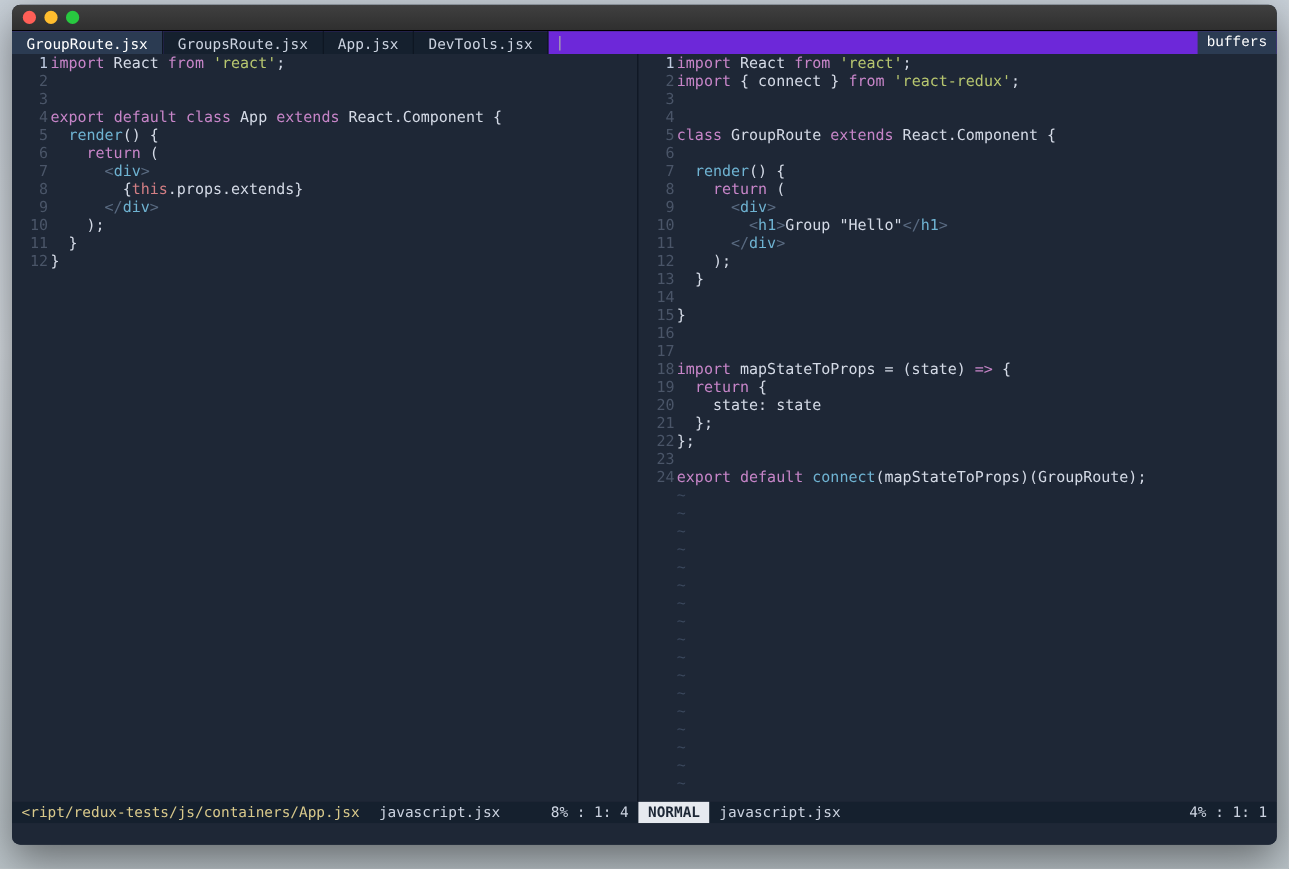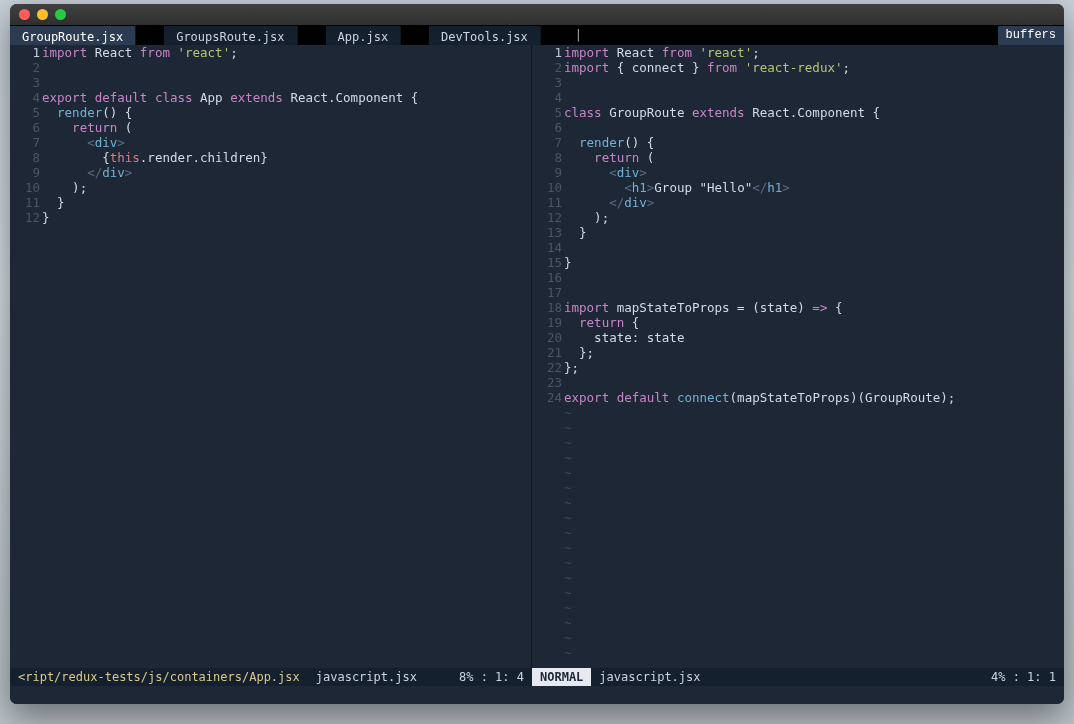--- a/index.html
+++ b/index.html
@@ -37,27 +37,26 @@
   }
   .traffic { display:flex; gap:7px; padding-left:9px; }
   .dot { width:11px; height:11px; border-radius:50%; }
   .dot.red{background:#ff5f57;} .dot.yel{background:#ffbd2e;} .dot.grn{background:#28c940;}
   .titlecenter { position:absolute; left:0; right:0; text-align:center; pointer-events:none; }
   .doc-icon { display:inline-block; width:10px; height:12px; background:#e8e8e8; border:1px solid #999; border-radius:1px; margin-right:6px; vertical-align:-2px; }
 
   
   .tabs {
     height: 19px;
-    background: #000000;
+    background: #6d28d9;
     display: flex;
     align-items: stretch;
     font-size: 12px;
     color: #ccd3e0;
     position: relative;
-    gap: 28px;
   }
   .tab {
     padding: 2px 12px 0 12px;
     border-right: 1px solid #0e1622;
     display:flex; align-items:center;
     background:#15202e;
   }
   .tab.inactive { background:#2b3b52; color:#fff; }
   .buffers-tag {
     margin-left:auto;
@@ -156,21 +155,21 @@
   10
   11
   12</div>
       <div class="code"><span class="kw">import</span> React <span class="kw">from</span> <span class="str">'react'</span>;
 
 
 <span class="kw">export</span> <span class="kw">default</span> <span class="kw">class</span><span> App </span><span class="kw">extends</span><span> React.Component {</span>
   <span class="fn">render</span><span>() {</span>
     <span class="kw">return</span><span> (</span>
       <span class="tagbr">&lt;</span><span class="tag">div</span><span class="tagbr">&gt;</span>
-        {<span class="this">this</span><span>.render.children}</span>
+        {<span class="this">this</span><span>.props.extends}</span>
       <span class="tagbr">&lt;/</span><span class="tag">div</span><span class="tagbr">&gt;</span>
     <span>);</span>
   <span>}</span>
 <span>}</span></div>
     </div>
 
     <div class="pane right">
       <div class="gutter"><span class="cur">   1</span>
    2
    3

